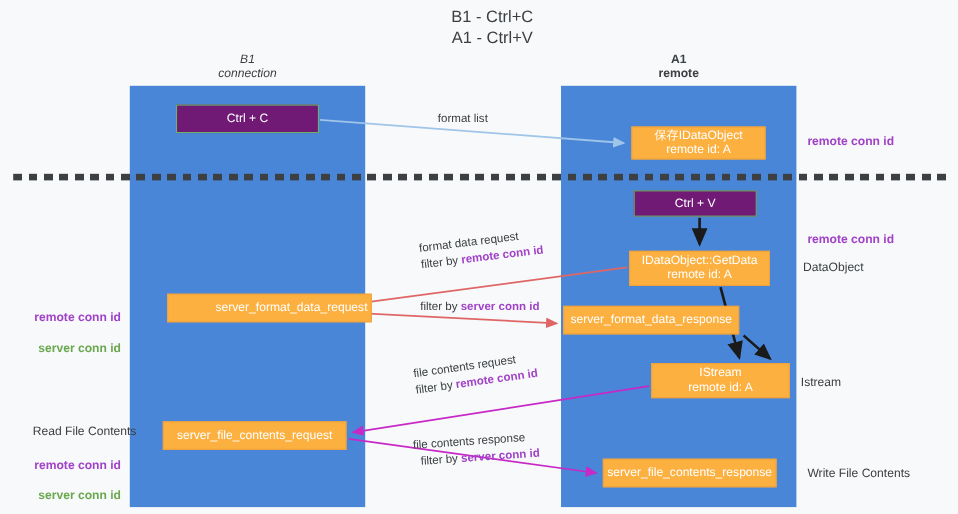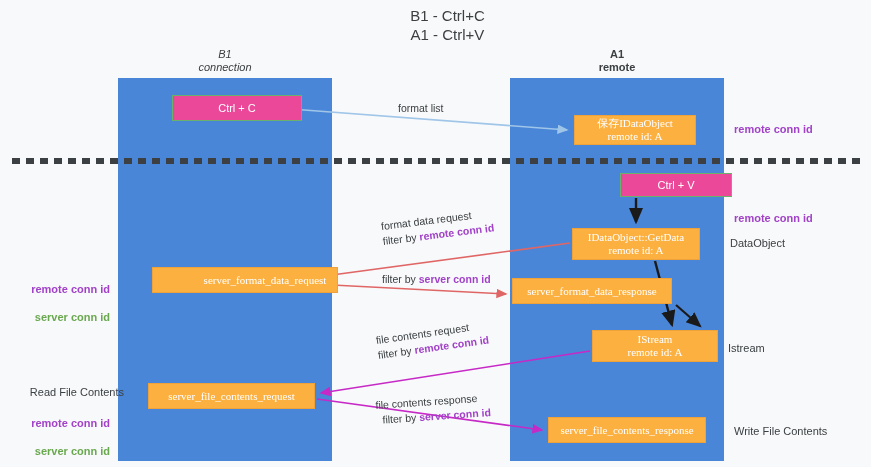--- a/index.html
+++ b/index.html
@@ -66,28 +66,28 @@
     flex-direction: column;
     align-items: center;
     justify-content: center;
     color: #ffffff;
     font-size: 11px;
     line-height: 13px;
     text-align: center;
     white-space: pre-line;
     z-index: 5;
   }
-  .node.green  { background: #ec4899; border: 1px solid #6bb06b; margin-left: 12px; }
-  .node.orange { background: #fbb košt; font-family: Liberation Serif, serif; }
+  .node.green  { background: #701a75; border: 1px solid #6bb06b; }
+  .node.orange { background: #fbb košt; }
   .node.orange { background: #fcb040; border: 1px solid #f0a23a; }
 
   
   #n-ctrlc     { left: 160px; top: 95px;  width: 130px; height: 26px; }
   #n-idoobj    { left: 574px; top: 115px; width: 122px; height: 30px; }
-  #n-ctrlv     { left: 608px; top: 173px; width: 112px; height: 24px; }
+  #n-ctrlv     { left: 576px; top: 173px; width: 112px; height: 24px; }
   #n-getdata   { left: 572px; top: 228px; width: 128px; height: 32px; }
   #n-sfdreq    { left: 152px; top: 267px; width: 186px; height: 26px; padding-left: 40px; }
   #n-sfdresp   { left: 512px; top: 278px; width: 160px; height: 26px; }
   #n-istream   { left: 592px; top: 330px; width: 126px; height: 32px; }
   #n-sfcreq    { left: 148px; top: 383px; width: 167px; height: 26px; }
   #n-sfcresp   { left: 548px; top: 417px; width: 158px; height: 26px; }
 
   
   .side-label {
     position: absolute;

